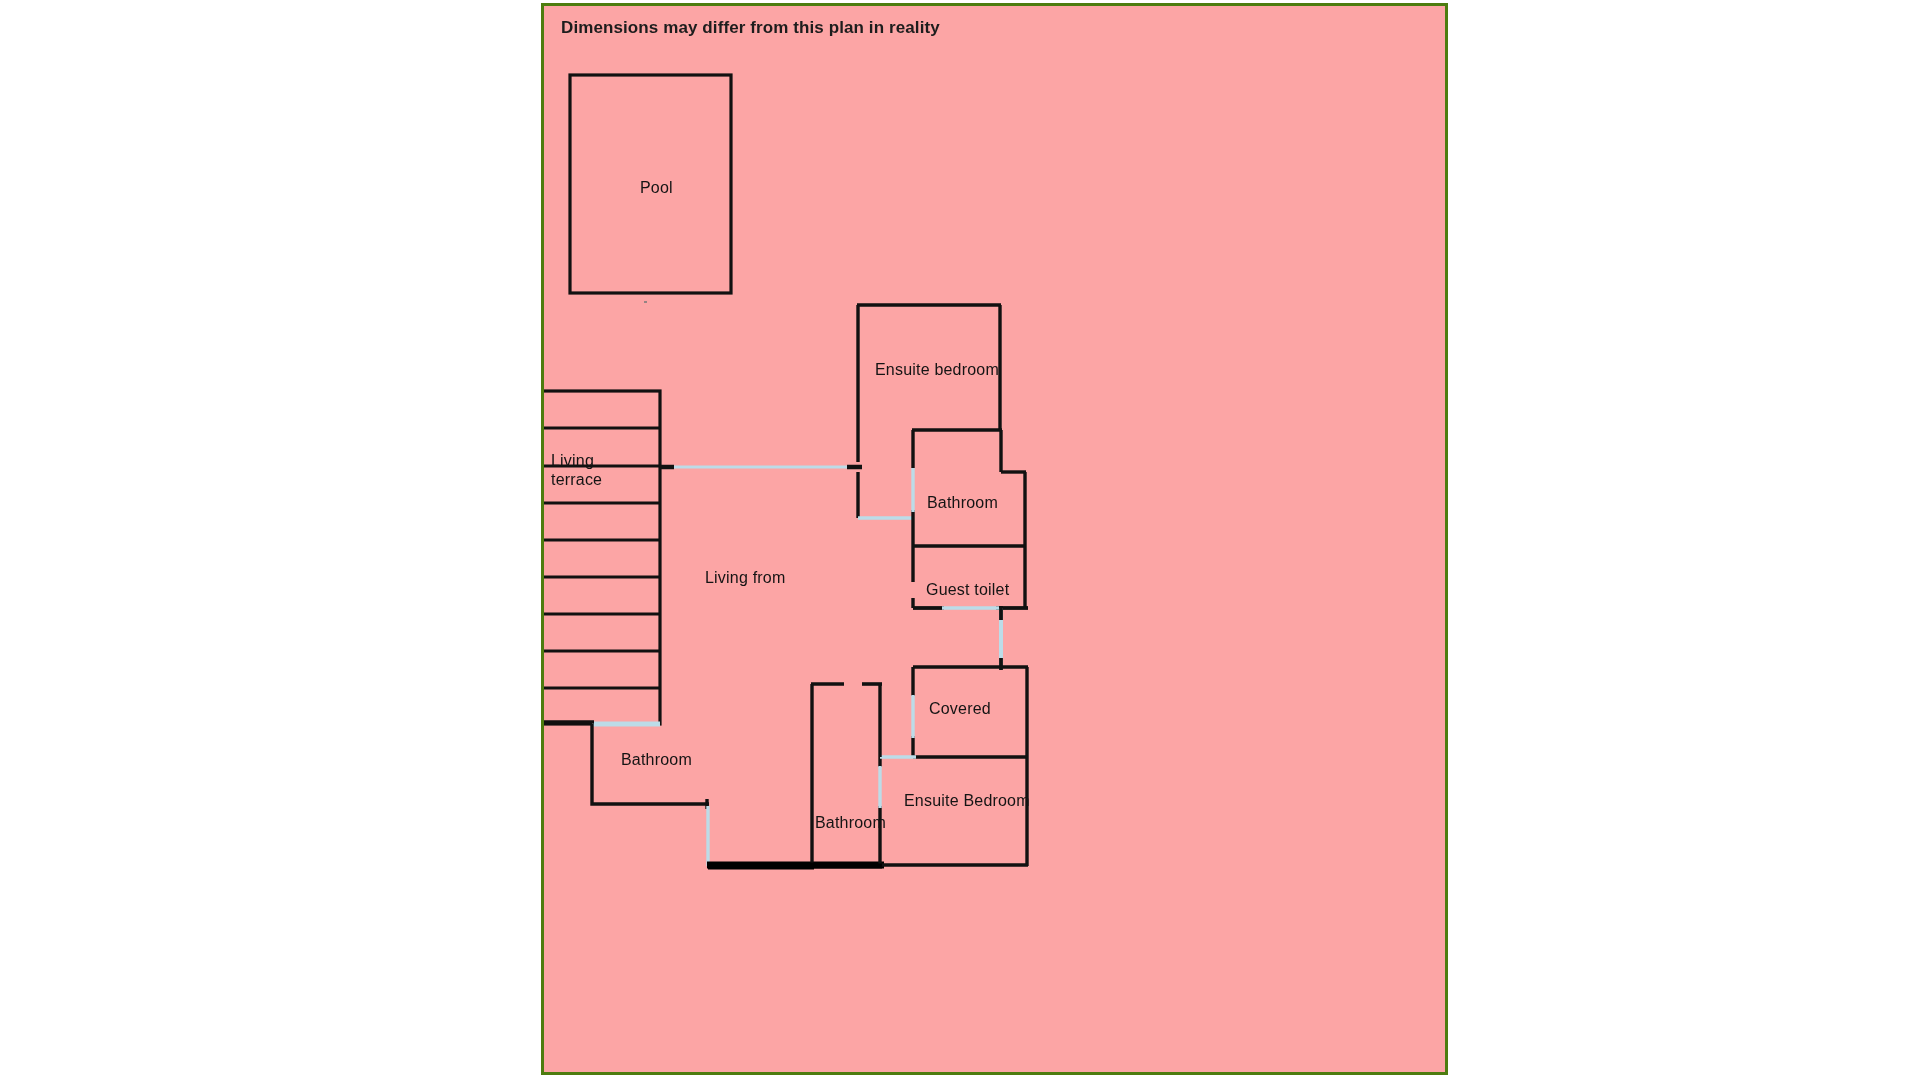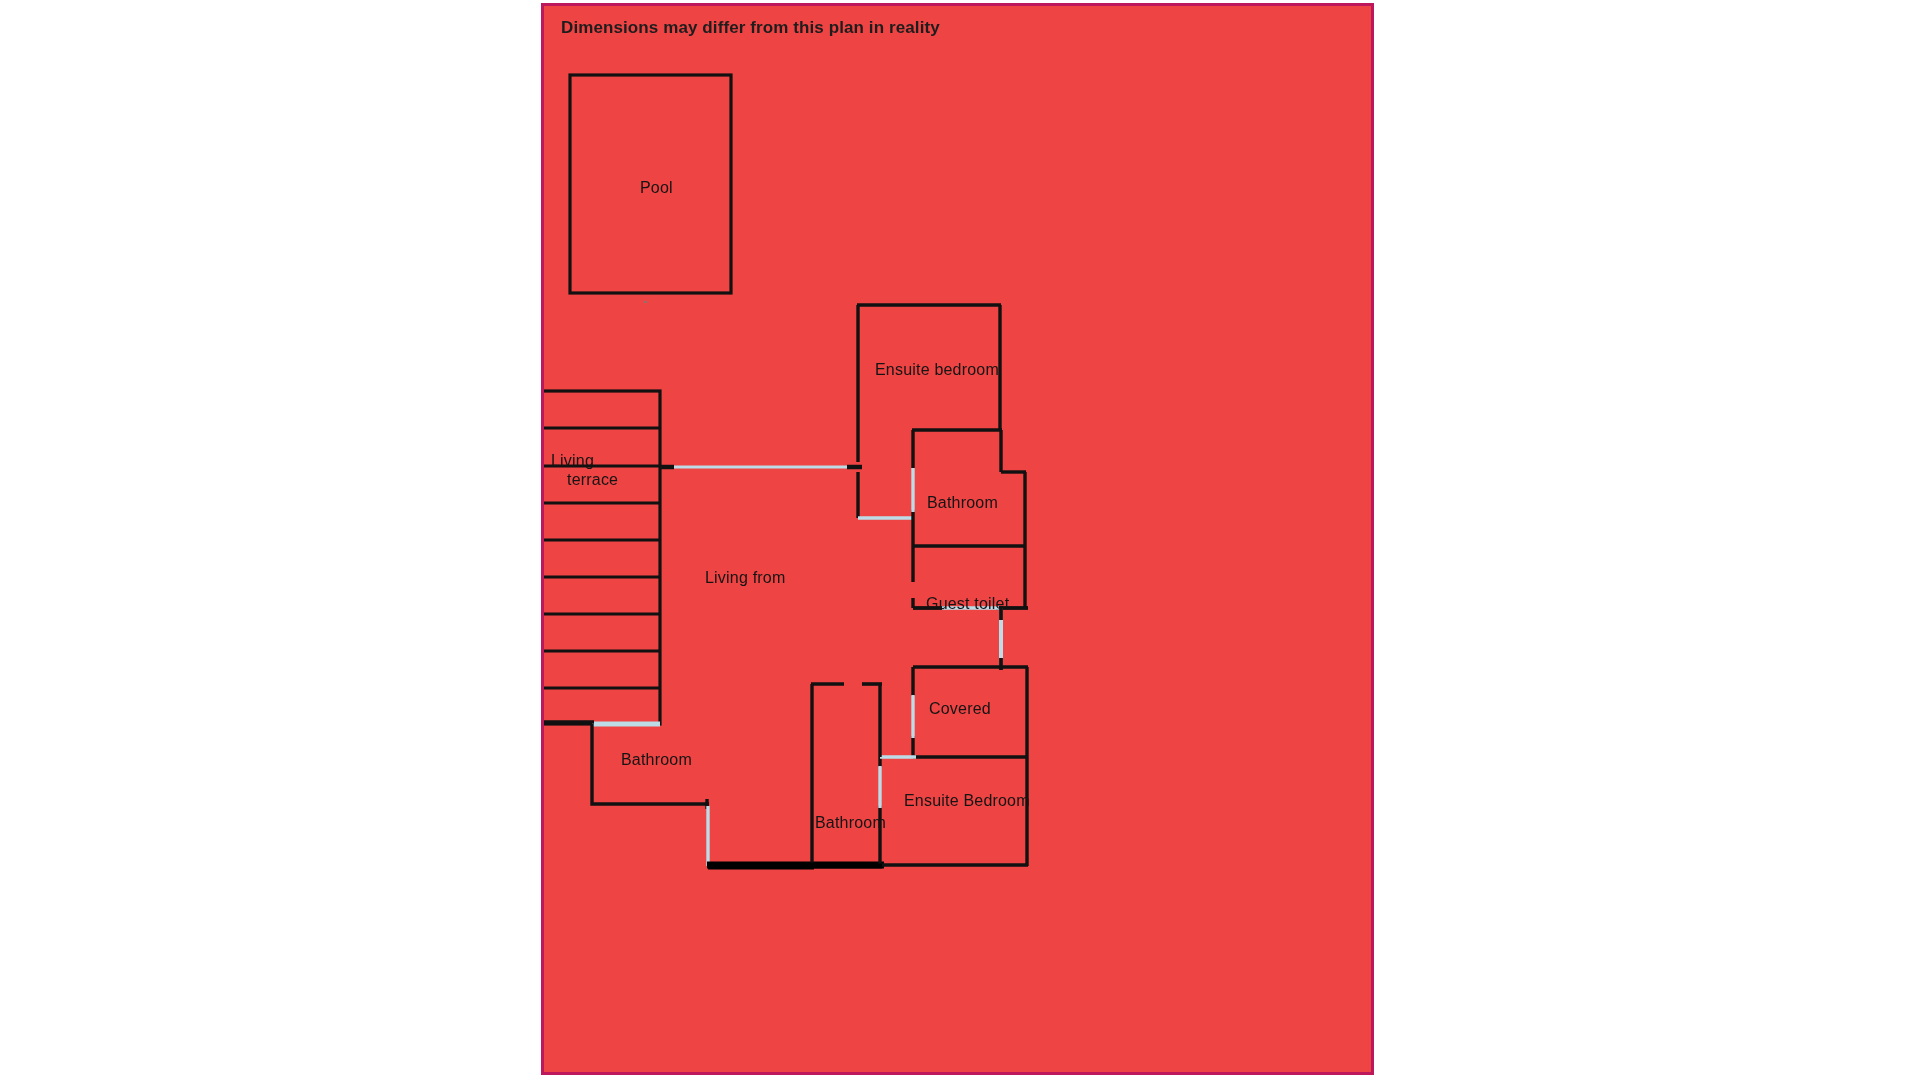--- a/index.html
+++ b/index.html
@@ -20,24 +20,24 @@
     width: 1920px;
     height: 1080px;
     background: #ffffff;
   }
 
   
   #sheet {
     position: absolute;
     left: 541px;
     top: 3px;
-    width: 833px;
+    width: 907px;
     height: 1072px;
-    border: 3px solid #be185d;
-    background: #ef4444;
+    border: 3px solid #4d7c0f;
+    background: #fca5a5;
     box-sizing: border-box;
   }
 
   #disclaimer {
     position: absolute;
     left: 17px;
     top: 12px;
     font-size: 17px;
     font-weight: 600;
     color: #1d1d1d;
@@ -193,29 +193,29 @@
       </g>
 
       <line x1="164" y1="860" x2="270" y2="860" stroke="#000000" stroke-width="7"></line>
       <line x1="268" y1="860" x2="338" y2="860" stroke="#000000" stroke-width="5"></line>
 
     </svg>
 
     <div class="room-label" style="left:96px;  top:173px;">Pool</div>
 
     <div class="room-label" style="left:7px;   top:446px;">Living</div>
-    <div class="room-label" style="left:23px;   top:465px;">terrace</div>
+    <div class="room-label" style="left:7px;   top:465px;">terrace</div>
 
     <div class="room-label" style="left:161px; top:563px;">Living from</div>
 
     <div class="room-label" style="left:331px; top:355px;">Ensuite bedroom</div>
 
     <div class="room-label" style="left:383px; top:488px;">Bathroom</div>
 
-    <div class="room-label" style="left:382px; top:589px;">Guest toilet</div>
+    <div class="room-label" style="left:382px; top:575px;">Guest toilet</div>
 
     <div class="room-label" style="left:385px; top:694px;">Covered</div>
 
     <div class="room-label" style="left:360px; top:786px;">Ensuite Bedroom</div>
 
     <div class="room-label" style="left:271px; top:808px;">Bathroom</div>
 
     <div class="room-label" style="left:77px;  top:745px;">Bathroom</div>
 
   </div>

